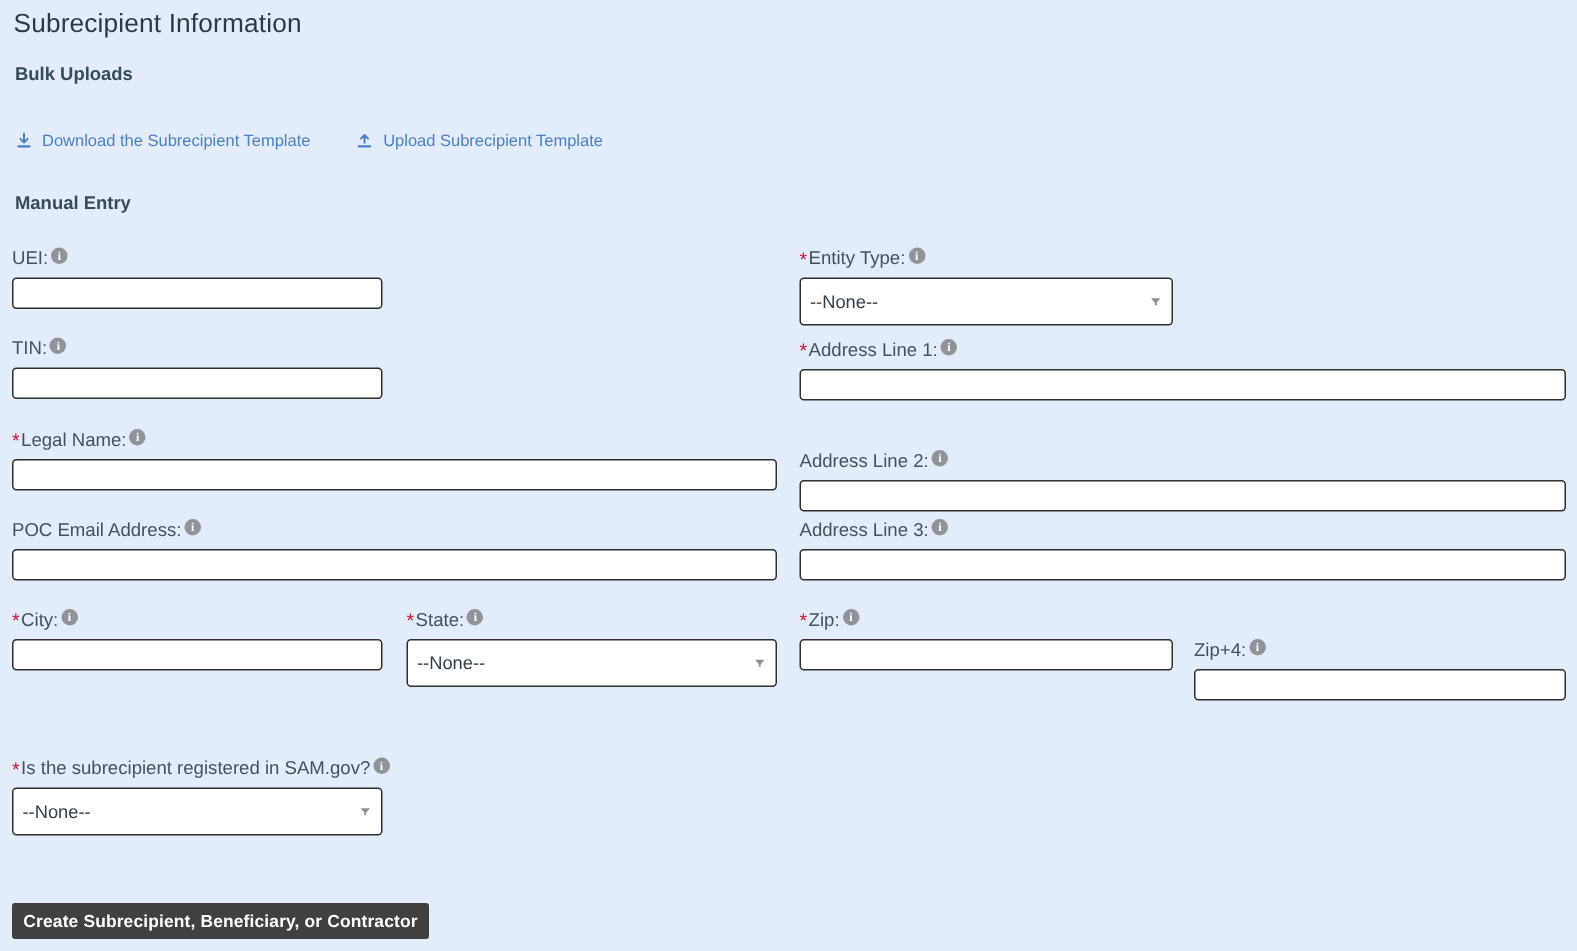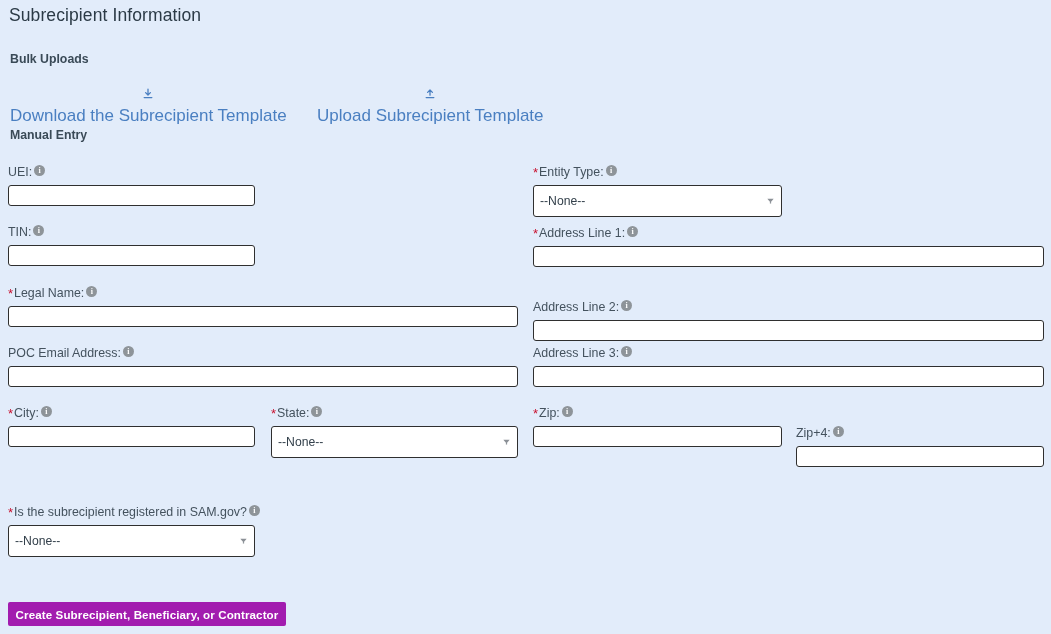--- a/index.html
+++ b/index.html
@@ -22,35 +22,34 @@
     color: #2b3a46;
     letter-spacing: .1px;
   }
   .section-head {
     position: absolute;
     left: 10px;
     font-size: 12.3px;
     font-weight: bold;
     color: #3a4a57;
   }
-  .section-head.bulk { top: 52px; text-align: center; }
+  .section-head.bulk { top: 42px; text-align: center; }
   .section-head.manual { top: 128px; }
 
   
   .link-row { position: absolute; top: 88px; left: 10px; }
   .tmpl-link {
     display: inline-flex;
     align-items: center;
     gap: 6px;
     color: #4a7fc1;
-    font-size: 17px;
+    font-size: 11px;
     text-decoration: none;
     cursor: pointer;
     vertical-align: top;
-    flex-direction: column;
   }
   .tmpl-link + .tmpl-link { margin-left: 26px; }
   .tmpl-link svg { display: block; }
 
   
   .field { position: absolute; }
   .flabel {
     font-size: 12.4px;
     color: #44525e;
     white-space: nowrap;
@@ -118,21 +117,21 @@
     transform: translateY(-50%);
     width: 9px; height: 9px;
     pointer-events: none;
   }
 
   
   .submit-btn {
     position: absolute;
     left: 8px; top: 602px;
     width: 278px; height: 24px;
-    background: #a21caf;
+    background: #404040;
     color: #ffffff;
     border: none;
     border-radius: 2px;
     font-family: "Liberation Sans", sans-serif;
     font-size: 11.6px;
     font-weight: bold;
     letter-spacing: .1px;
     cursor: pointer;
   }
 </style>

